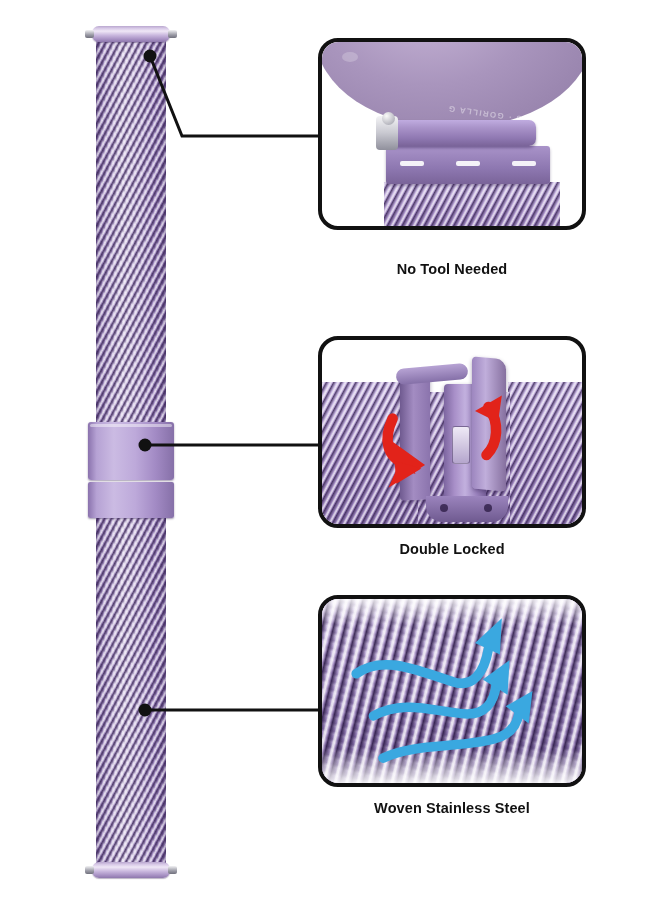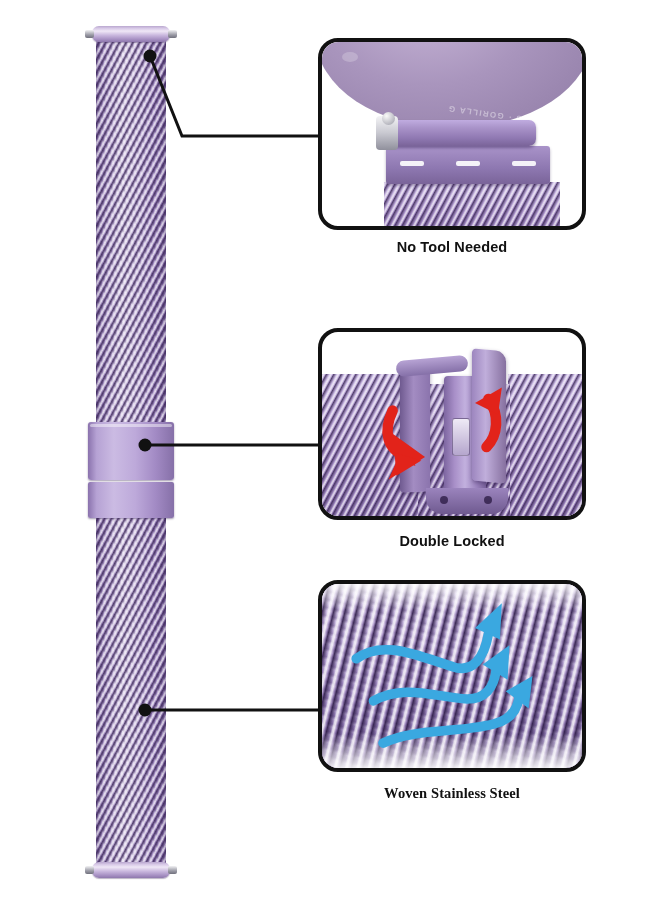--- a/index.html
+++ b/index.html
@@ -159,21 +159,21 @@
     overflow: hidden;
   }
   .caption {
     margin-top: 13px;
     text-align: center;
     font-size: 14.5px;
     font-weight: bold;
     color: #111111;
     letter-spacing: 0.1px;
   }
-  .caption.second { margin-top: 9px; }
+  .caption.second { margin-top: 31px; }
 
   
   .watch-case {
     position: absolute;
     left: -6px;
     top: -64px;
     width: 276px;
     height: 150px;
     border-radius: 0 0 58% 58% / 0 0 70% 70%;
     background:
@@ -448,21 +448,21 @@
         </div>
 
         <div class="qr-bar"></div>
         <div class="qr-pin"></div>
         <div class="qr-pin-knob"></div>
       </div>
     </div>
     <div class="caption second">No Tool Needed</div>
   </div>
 
-  <div class="callout" style="top:328px;">
+  <div class="callout" style="top:336px;">
     <div class="panel">
       <div class="panel-inner">
         <div id="p2-mesh-left" class="panel-mesh"></div>
         <div id="p2-mesh-right" class="panel-mesh"></div>
         <div id="p2-mesh-mid" class="panel-mesh"></div>
 
         <div class="clasp2-flapL"></div>
         <div class="clasp2-body"></div>
         <div class="clasp2-flapR"></div>
         <div class="clasp2-lever"></div>
@@ -476,21 +476,21 @@
           <path d="M72,82 C62,104 66,122 86,130 L82,120 L96,130 L80,140 L84,131" fill="none" stroke="#e2231a" stroke-width="11" stroke-linecap="round"></path>
           <polygon points="74,126 102,134 76,150" fill="#e2231a"></polygon>
           <path d="M170,120 C182,108 184,86 172,70" fill="none" stroke="#e2231a" stroke-width="11" stroke-linecap="round"></path>
           <polygon points="158,74 186,58 182,86" fill="#e2231a"></polygon>
         </svg>
       </div>
     </div>
     <div class="caption">Double Locked</div>
   </div>
 
-  <div class="callout" style="top:580px;font-family:Liberation Serif, serif;">
+  <div class="callout" style="top:595px;">
     <div class="panel">
       <div class="panel-inner">
         <div id="p3-weave"></div>
         <div class="weave-shade-top"></div>
         <div class="weave-shade-bottom"></div>
 
         <svg class="panel-svg" viewBox="0 0 268 192">
           <path d="M34,78 C62,58 96,74 134,86 C156,94 168,76 172,52" fill="none" stroke="#3aa8e0" stroke-width="10" stroke-linecap="round"></path>
           <polygon points="158,46 186,20 184,58" fill="#3aa8e0"></polygon>
 

